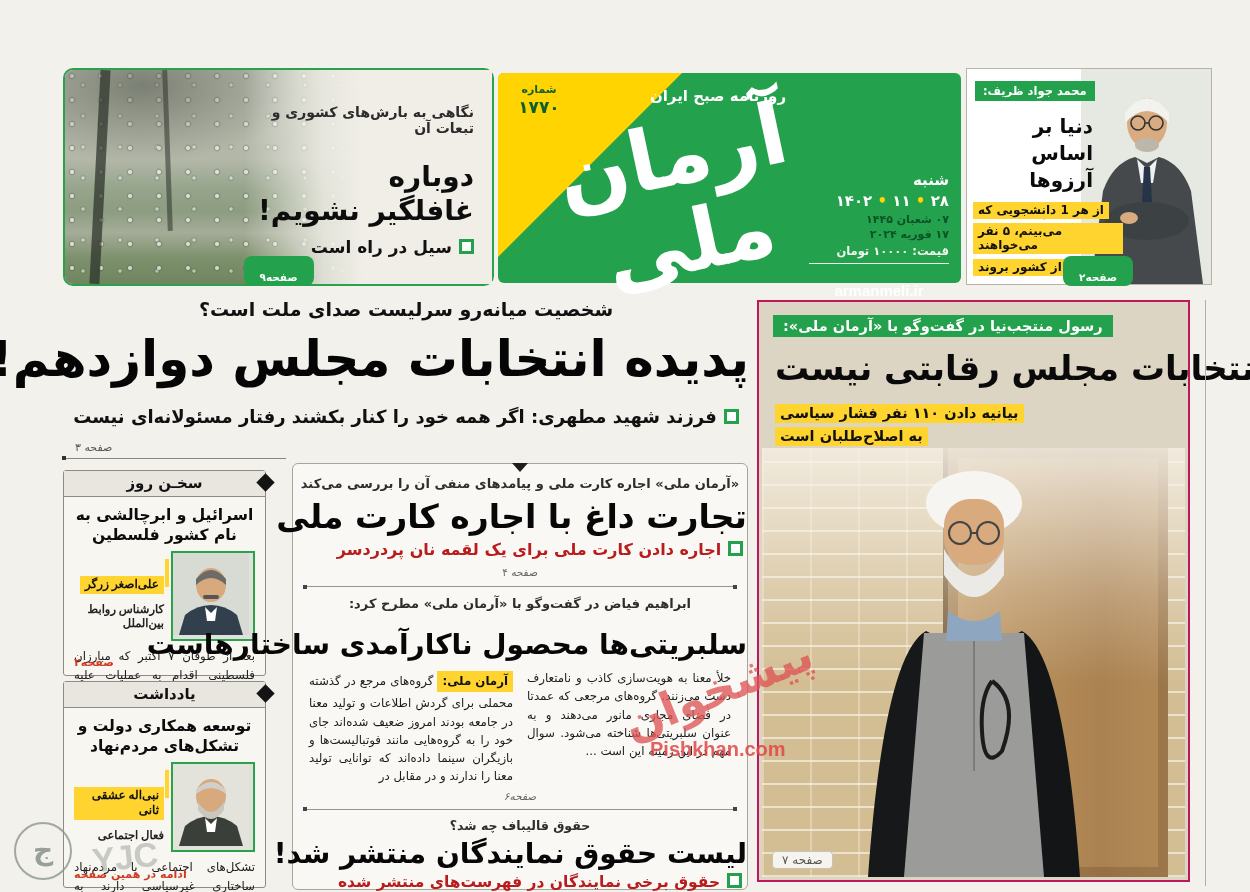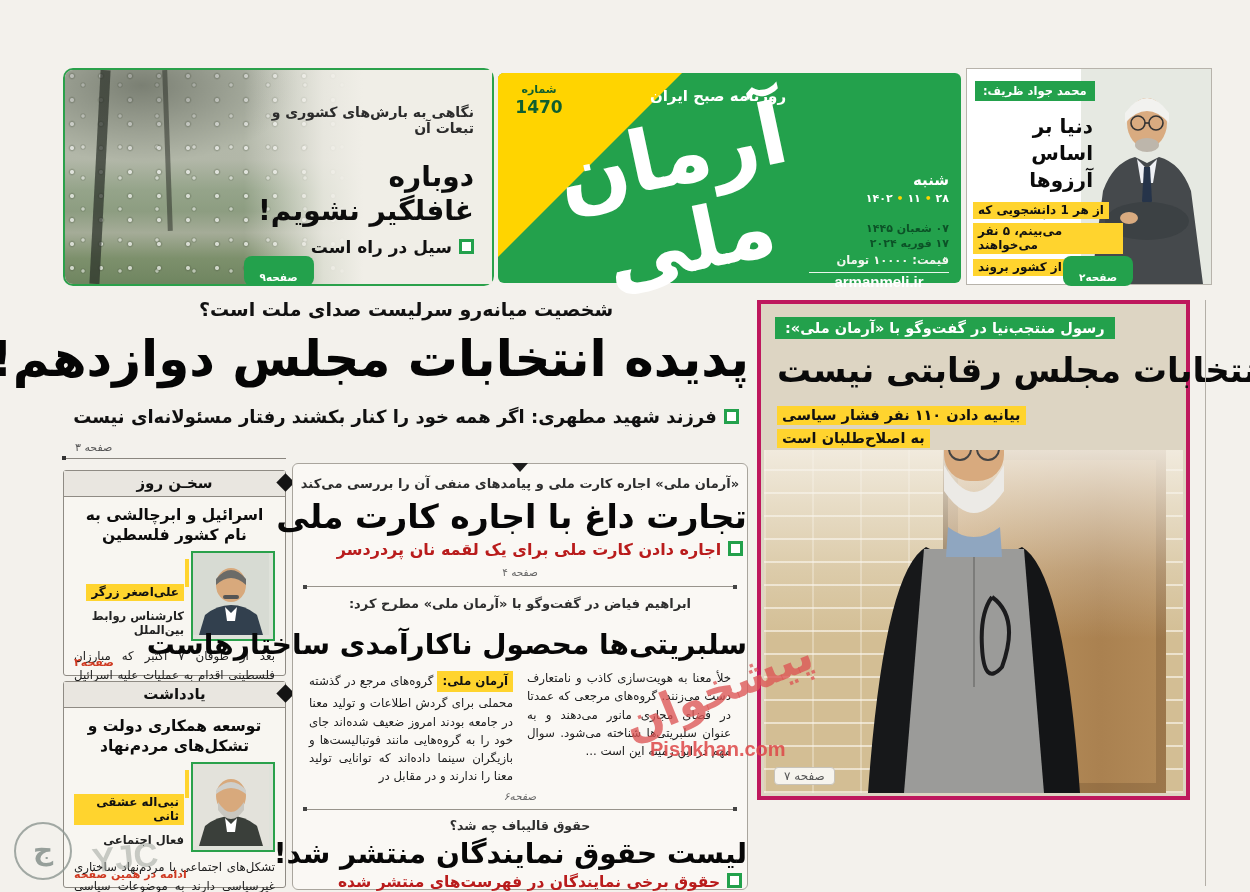--- a/index.html
+++ b/index.html
@@ -14,25 +14,25 @@
   
   .masthead{left:498px;top:73px;width:463px;height:210px;background:#23a14c;border-radius:6px;}
   .issue-tri{left:0;top:0;width:0;height:0;border-top:92px solid #ffd400;border-left:92px solid #ffd400;border-right:92px solid transparent;border-bottom:92px solid transparent;border-radius:6px 0 0 0;}
   .issue-txt{left:6px;top:10px;width:70px;text-align:center;color:#0e5e2f;line-height:1.25;}
   .issue-txt .lbl{font-size:11px;font-weight:700;}
   .issue-txt .num{font-size:17px;font-weight:900;}
   .tagline{left:95px;top:14px;width:250px;text-align:center;color:#fff;font-weight:800;font-size:15px;}
   .logo{left:18px;top:38px;width:330px;text-align:center;color:#fff;font-weight:900;font-size:84px;line-height:1.05;transform:rotate(-12deg);letter-spacing:-2px;}
   .mast-dates{right:12px;top:98px;width:140px;text-align:right;direction:rtl;}
   .mast-dates .weekday{color:#fff;font-weight:900;font-size:15px;margin-bottom:3px;}
-  .mast-dates .drow{color:#fff;font-weight:800;font-size:11px;margin-bottom:17px;}
+  .mast-dates .drow{color:#fff;font-weight:800;font-size:15px;margin-bottom:3px;}
   .mast-dates .drow .dot{color:#ffd400;}
   .mast-dates .dsmall{color:#0c5227;font-weight:800;font-size:11px;margin-bottom:2px;}
   .mast-dates .price{color:#f2f6ee;font-weight:700;font-size:11.5px;margin-top:3px;}
-  .mast-dates .site{color:#fff;font-weight:700;font-size:15px;border-top:1px solid rgba(255,255,255,.9);margin-top:5px;padding-top:0;text-align:center;direction:ltr;font-family:"Liberation Sans","DejaVu Sans",sans-serif;}
+  .mast-dates .site{color:#fff;font-weight:700;font-size:15px;border-top:1px solid rgba(255,255,255,.9);margin-top:5px;padding-top:18px;text-align:center;direction:ltr;font-family:"Liberation Sans","DejaVu Sans",sans-serif;}
 
   
   .weather{left:63px;top:68px;width:427px;height:214px;border:2px solid #2aa14b;border-radius:10px;background:#eceae3;}
   .weather-photo{position:absolute;inset:0;border-radius:8px;overflow:hidden;
     background:
       radial-gradient(circle at 7px 6px, rgba(255,255,255,.65) 1.5px, rgba(70,80,60,.25) 2.5px, transparent 4px),
       radial-gradient(circle at 18px 15px, rgba(255,255,255,.5) 1.2px, rgba(70,80,60,.2) 2.2px, transparent 3.5px),
       linear-gradient(180deg,#b7bcae 0%,#b2b7a8 42%,#95a48a 56%,#8d9d81 66%,#a5ac98 76%,#7d906c 88%,#6f8560 100%);
     background-size:29px 24px, 37px 31px, 100% 100%;}
   .trunk1{left:30px;top:0;width:10px;height:100%;background:rgba(40,45,38,.7);transform:rotate(3deg);}
@@ -59,26 +59,26 @@
   .lead{left:63px;top:298px;width:686px;text-align:center;direction:rtl;}
   .lead-kicker{font-size:19px;font-weight:800;color:#111;}
   .lead-headline{font-size:50px;font-weight:900;color:#050505;letter-spacing:-1px;margin-top:10px;white-space:nowrap;}
   .lead-sub{font-size:18px;font-weight:800;color:#101010;margin-top:18px;}
   .bullet{display:inline-block;width:9px;height:9px;background:#fff;border:3px solid #23a14c;margin-left:7px;vertical-align:-1px;}
   .lead-pageref{left:63px;top:441px;width:223px;text-align:left;font-size:11px;color:#555;padding-left:12px;box-sizing:border-box;}
   .lead-rule{left:63px;top:458px;width:223px;border-top:1px solid #8a867f;}
   .lead-rule::before{content:"";position:absolute;left:-1px;top:-3px;width:4px;height:4px;background:#333;}
 
   
-  .side-box{left:63px;width:223px;border:1.5px solid #8f8b84;background:#f8f6f1;border-radius:3px;box-sizing:border-box;}
+  .side-box{left:63px;width:203px;border:1.5px solid #8f8b84;background:#f8f6f1;border-radius:3px;box-sizing:border-box;}
   .side-head{position:relative;background:#e9e6e0;border-bottom:1.5px solid #8f8b84;height:25px;line-height:25px;text-align:center;font-weight:900;font-size:15px;color:#111;}
   .diamond{position:absolute;right:-7px;top:5px;width:13px;height:13px;background:#141414;transform:rotate(45deg);}
   .side-headline{text-align:center;font-weight:900;font-size:15.5px;color:#0c0c0c;padding:8px 8px 2px;direction:rtl;line-height:1.3;}
   .author-row{display:flex;justify-content:flex-end;gap:7px;padding:4px 10px 0;align-items:flex-start;direction:ltr;}
-  .author-meta{text-align:right;direction:rtl;margin-top:30px;}
+  .author-meta{text-align:right;direction:rtl;margin-top:23px;font-family:Liberation Serif, serif;}
   .author-name{font-size:12px;}
   .author-role{font-size:11.5px;font-weight:800;color:#222;margin-top:6px;}
   .author-photo{width:80px;height:86px;border:2px solid #2aa14b;position:relative;flex:0 0 auto;background:#dfe2da;}
   .author-photo .ybar{position:absolute;left:-8px;top:6px;width:4px;height:28px;background:#ffd42e;}
   .side-body{padding:6px 10px 0;font-size:11.8px;line-height:1.58;text-align:justify;direction:rtl;color:#1c1c1c;}
   .red-link{position:absolute;bottom:6px;left:10px;color:#cf3a22;font-weight:800;font-size:11px;}
 
   
   .midbox{left:292px;top:463px;width:456px;height:427px;background:#faf8f4;border:1.5px solid #a9a59d;border-radius:6px;box-sizing:border-box;}
   .mid-tri{position:absolute;top:-1px;left:50%;transform:translateX(-50%);width:0;height:0;border-left:8px solid transparent;border-right:8px solid transparent;border-top:9px solid #1d1d1d;}
@@ -87,21 +87,21 @@
   .mid-headline{font-weight:900;color:#070707;white-space:nowrap;}
   .mid-sub{font-size:16px;font-weight:700;color:#b91c1c;margin-left:40px;}
   .pageref{font-size:10.5px;color:#666;}
   .mid-divider{position:relative;margin:0 12px;border-top:1px solid #98948c;}
   .mid-divider::before,.mid-divider::after{content:"";position:absolute;top:-2.5px;width:4px;height:4px;background:#444;}
   .mid-divider::before{left:-2px;} .mid-divider::after{right:-2px;}
   .two-col{display:flex;gap:14px;padding:6px 16px 0;direction:rtl;}
   .two-col .col{flex:1;font-size:11.8px;line-height:1.55;text-align:justify;color:#1c1c1c;}
 
   
-  .interview{left:757px;top:300px;width:433px;height:500px;background:#ddd5c3;border:4px solid #be185d;box-sizing:border-box;}
+  .interview{left:757px;top:300px;width:433px;height:582px;background:#ddd5c3;border:2px solid #be185d;box-sizing:border-box;}
   .int-label{position:absolute;left:14px;top:13px;background:#23a14c;color:#fff;font-size:14.5px;font-weight:800;padding:3px 10px;white-space:nowrap;}
   .int-headline{position:absolute;left:16px;top:46px;font-size:34px;font-weight:900;color:#0a0a0a;white-space:nowrap;direction:rtl;}
   .int-quotes{position:absolute;left:16px;top:100px;text-align:left;direction:rtl;}
   .int-quotes .chip{font-size:14.5px;}
   .cleric-photo{position:absolute;left:3px;right:3px;top:146px;bottom:3px;overflow:hidden;
     background-color:#d3be94;
     background-image:
       repeating-linear-gradient(0deg, rgba(250,245,235,.65) 0 2px, transparent 2px 23px),
       repeating-linear-gradient(90deg, rgba(250,245,235,.35) 0 2px, transparent 2px 48px);}
   .haze{position:absolute;inset:0;background:linear-gradient(180deg,rgba(246,242,234,.85) 0%,rgba(246,242,234,.25) 35%,rgba(246,242,234,0) 55%);}
@@ -136,21 +136,21 @@
     </div>
     <div class="weather-sub"><span class="bullet"></span><span>سیل در راه است</span></div>
   </div>
   <div class="page-tab">صفحه۹</div>
 </div>
 
 <div class="abs masthead">
   <div class="abs issue-tri"></div>
   <div class="abs issue-txt">
     <div class="lbl">شماره</div>
-    <div class="num">1470</div>
+    <div class="num">۱۷۷۰</div>
   </div>
   <div class="abs tagline">روزنامه صبح ایران</div>
   <div class="abs logo">آرمان ملی</div>
   <div class="abs mast-dates">
     <div class="weekday">شنبه</div>
     <div class="drow">
       <span>۲۸</span>
       <span class="dot">•</span>
       <span>۱۱</span>
       <span class="dot">•</span>

